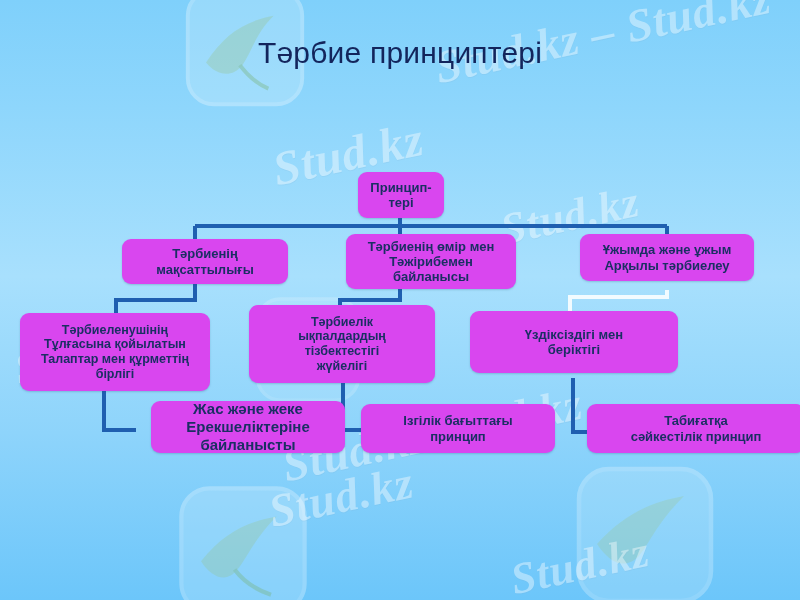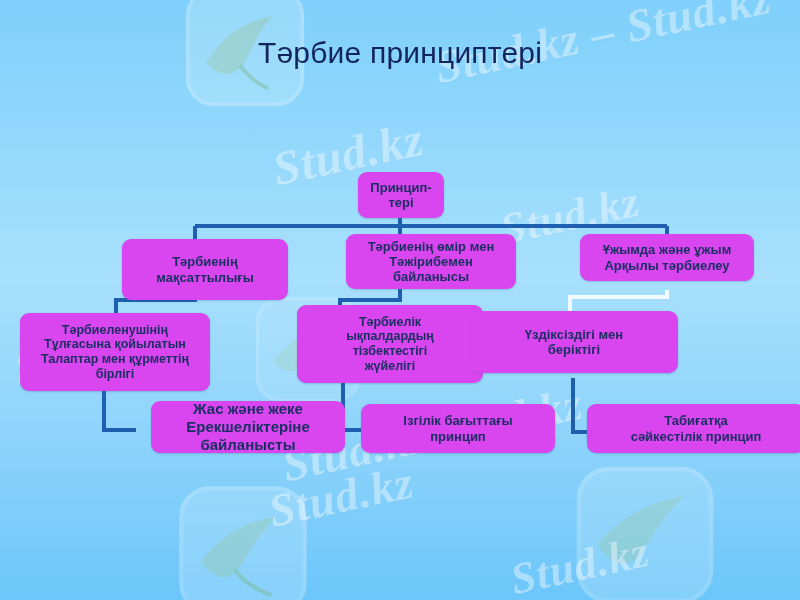--- a/index.html
+++ b/index.html
@@ -106,33 +106,33 @@
 
       <path d="M667 290 L667 297 L570 297 L570 312"></path>
     </g>
   </svg>
 
   <div id="title">Тәрбие принциптері</div>
 
   <div class="node" style="left:358px;top:172px;width:86px;height:46px;font-size:13px;">Принцип-
 тері</div>
 
-  <div class="node" style="left:122px;top:239px;width:166px;height:61px;font-size:13px;">Тәрбиенің
+  <div class="node" style="left:122px;top:239px;width:166px;height:45px;font-size:13px;">Тәрбиенің
 мақсаттылығы</div>
   <div class="node" style="left:346px;top:234px;width:170px;height:55px;font-size:13px;">Тәрбиенің өмір мен
 Тәжірибемен
 байланысы</div>
   <div class="node" style="left:580px;top:234px;width:174px;height:47px;font-size:13px;">Ұжымда және ұжым
 Арқылы тәрбиелеу</div>
 
   <div class="node" style="left:20px;top:313px;width:190px;height:78px;font-size:12.5px;">Тәрбиеленушінің
 Тұлғасына қойылатын
 Талаптар мен құрметтің
 бірлігі</div>
-  <div class="node" style="left:249px;top:305px;width:186px;height:78px;font-size:12.5px;margin-left:48px;">Тәрбиелік
+  <div class="node" style="left:249px;top:305px;width:186px;height:78px;font-size:12.5px;">Тәрбиелік
 ықпалдардың
 тізбектестігі
 жүйелігі</div>
   <div class="node" style="left:470px;top:311px;width:208px;height:62px;font-size:13px;">Үздіксіздігі мен
 беріктігі</div>
 
   <div class="node" style="left:131px;top:401px;width:194px;height:52px;font-size:15px;margin-left:20px;">Жас және жеке
 Ерекшеліктеріне
 байланысты</div>
   <div class="node" style="left:361px;top:404px;width:194px;height:49px;font-size:13px;">Ізгілік бағыттағы

